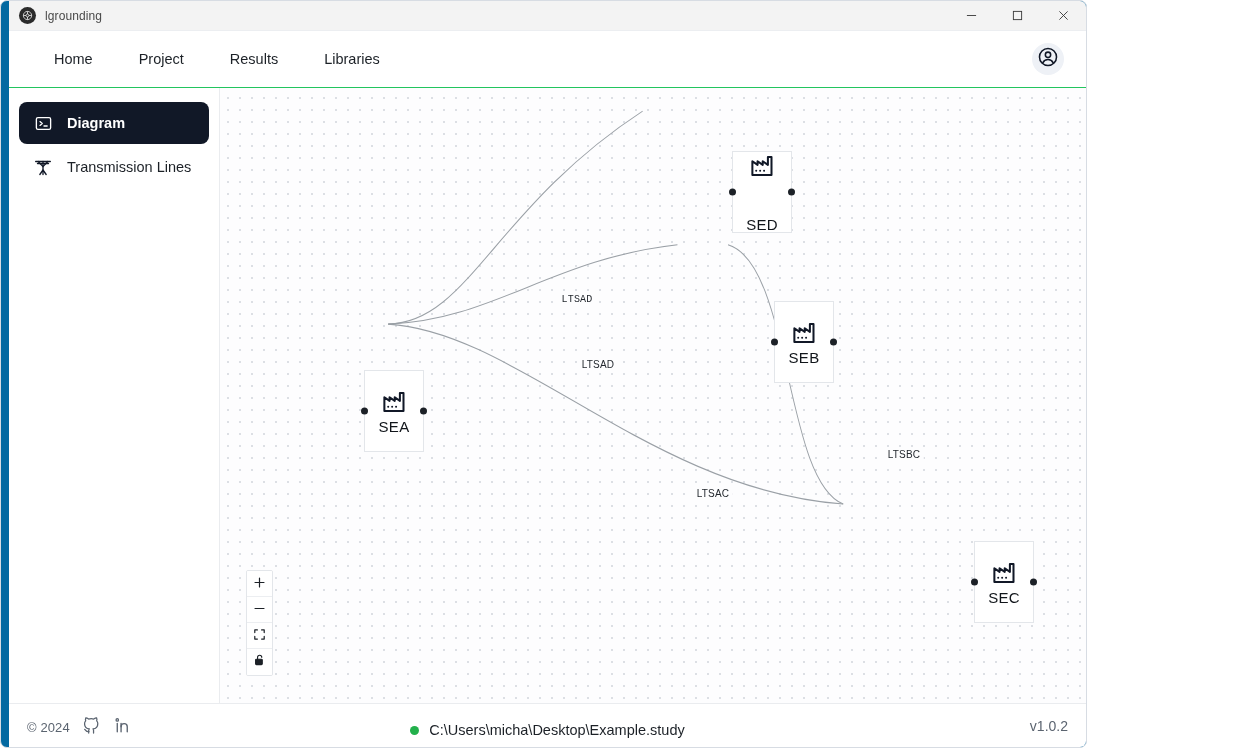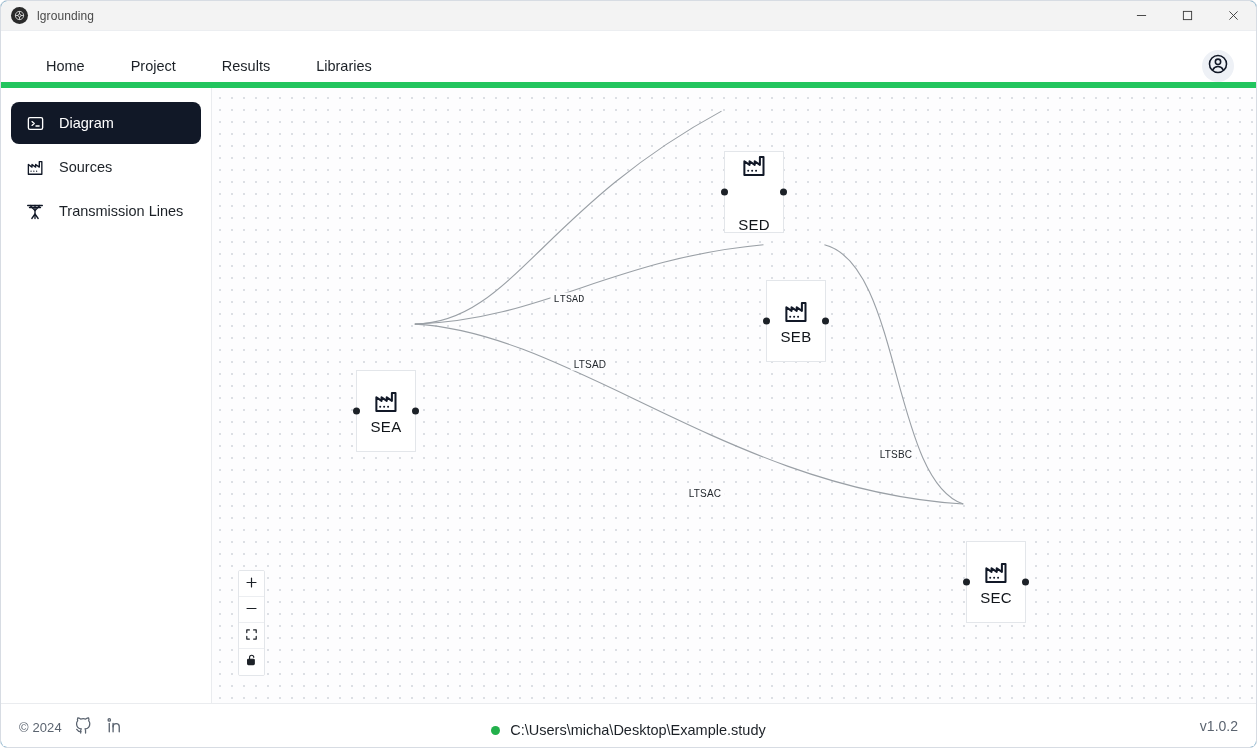--- a/index.html
+++ b/index.html
@@ -7,28 +7,29 @@
   html, body {
     width: 1257px;
     height: 748px;
     overflow: hidden;
     font-family: "Liberation Sans", sans-serif;
     background: #ffffff;
   }
 
   #app {
     position: relative;
-    width: 1257px;
+    width: 1087px;
     height: 748px;
     background: #0369a1;
     border: 1px solid #d7dce3;
     border-radius: 7px;
     overflow: hidden;
     display: flex;
     flex-direction: column;
+    padding-left: 8px;
   }
 
   
   .titlebar {
     height: 30px;
     flex: 0 0 30px;
     background: #f3f3f3;
     display: flex;
     align-items: center;
     border-bottom: 1px solid #eceef1;
@@ -61,23 +62,23 @@
     cursor: default;
   }
   .win-btn svg { display: block; }
 
   
   .topnav {
     height: 57px;
     flex: 0 0 57px;
     background: #ffffff;
     display: flex;
-    align-items: flex-end;
+    align-items: center;
     padding: 0 18px 0 22px;
-    border-bottom: 6px solid #22c55e;
+    border-bottom: 1px solid #22c55e;
     position: relative;
   }
   .nav-items { display: flex; align-items: center; gap: 0px; }
   .nav-item {
     font-size: 14.5px;
     color: #1c2127;
     padding: 8px 23px;
     border-radius: 6px;
     cursor: pointer;
     white-space: nowrap;
@@ -120,21 +121,21 @@
   }
   .side-item .side-label {
     font-size: 14.5px;
     color: #1c2127;
     white-space: nowrap;
   }
   .side-item .side-ico { display: flex; align-items: center; justify-content: center; width: 20px; }
   .side-item.active {
     background: #111827;
   }
-  .side-item.active .side-label { color: #ffffff; font-weight: normal; }
+  .side-item.active .side-label { color: #ffffff; font-weight: bold; }
   .side-item + .side-item { margin-top: 2px; }
 
   
   .canvas {
     flex: 1 1 auto;
     position: relative;
     background-color: #fdfdfe;
     background-image: radial-gradient(#dcdfe4 1px, transparent 1px);
     background-size: 12px 12px;
     background-position: 2px 4px;
@@ -323,29 +324,20 @@
         <span class="side-ico">
           <svg width="19" height="19" viewBox="0 0 24 24" fill="none" stroke="#ffffff" stroke-width="1.7" stroke-linecap="round" stroke-linejoin="round">
             <rect x="3" y="4.5" width="18" height="15" rx="2"></rect>
             <path d="M7.6 9.6 L10.4 12 L7.6 14.4"></path>
             <path d="M12.6 15.1 H16.6"></path>
           </svg>
         </span>
         <span class="side-label">Diagram</span>
       </div>
 
-      <div class="side-item">
-        <span class="side-ico">
-          <svg width="19" height="19" viewBox="0 0 24 24" fill="none" stroke="#111827" stroke-width="1.7" stroke-linecap="round" stroke-linejoin="round">
-            <path d="M3 20.5 V8.2 l4.6 3.3 V8.2 l4.6 3.3 V8.2 l4.6 3.3 V4.5 h3.2 V20.5 Z"></path>
-            <path d="M6.4 16.6 h.01 M9.9 16.6 h.01 M13.4 16.6 h.01"></path>
-          </svg>
-        </span>
-        <span class="side-label">Sources</span>
-      </div>
 
       <div class="side-item">
         <span class="side-ico">
           <svg width="20" height="20" viewBox="0 0 24 24" fill="none" stroke="#111827" stroke-width="1.6" stroke-linecap="round" stroke-linejoin="round">
             <path d="M3.2 5.4 H20.8"></path>
             <path d="M5.4 7.8 H18.6"></path>
             <path d="M12 5.4 V21"></path>
             <path d="M6.2 5.4 L12 11.6 L17.8 5.4"></path>
             <path d="M8.2 21 L12 15.6 L15.8 21"></path>
           </svg>
@@ -378,21 +370,21 @@
         <span class="node-ico">
           <svg width="27" height="27" viewBox="0 0 24 24" fill="none" stroke="#111827" stroke-width="1.8" stroke-linecap="round" stroke-linejoin="round">
             <path d="M3 20.5 V8.2 l4.6 3.3 V8.2 l4.6 3.3 V8.2 l4.6 3.3 V4.5 h3.2 V20.5 Z"></path>
             <path d="M6.4 16.6 h.01 M9.9 16.6 h.01 M13.4 16.6 h.01"></path>
           </svg>
         </span>
         <span class="node-label">SED</span>
         <span class="handle right"></span>
       </div>
 
-      <div class="node" style="left:554px; top:192px;">
+      <div class="node" style="left:554px; top:213px;">
         <span class="handle left"></span>
         <span class="node-ico">
           <svg width="27" height="27" viewBox="0 0 24 24" fill="none" stroke="#111827" stroke-width="1.8" stroke-linecap="round" stroke-linejoin="round">
             <path d="M3 20.5 V8.2 l4.6 3.3 V8.2 l4.6 3.3 V8.2 l4.6 3.3 V4.5 h3.2 V20.5 Z"></path>
             <path d="M6.4 16.6 h.01 M9.9 16.6 h.01 M13.4 16.6 h.01"></path>
           </svg>
         </span>
         <span class="node-label">SEB</span>
         <span class="handle right"></span>
       </div>

